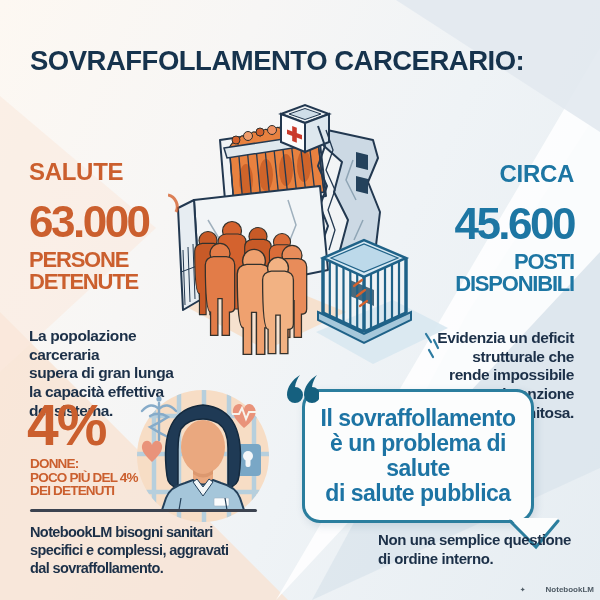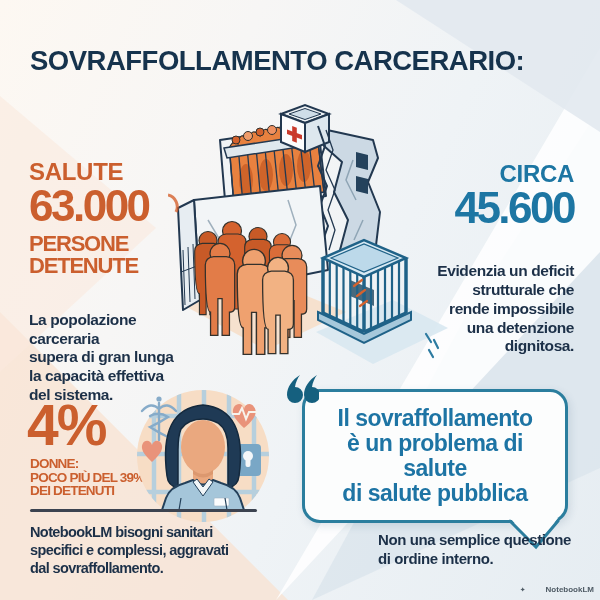--- a/index.html
+++ b/index.html
@@ -12,42 +12,42 @@
   .f-blue-r{background:#dbe5ec;opacity:.8;clip-path:polygon(100% 18%,100% 78%,52% 100%,78% 52%);}
   .f-beam{background:rgba(255,255,255,.85);clip-path:polygon(46% 100%,100% 8%,100% 42%);}
   .f-blue-tr{background:#e2e9ef;opacity:.9;clip-path:polygon(66% 0,100% 0,100% 22%);}
 
   .title{position:absolute;left:30px;top:29px;color:#16334d;font-weight:800;
          font-size:27.5px;line-height:27px;letter-spacing:-0.5px;}
   .title span{display:block;}
 
   .stat{position:absolute;}
   .stat .kicker{font-size:24px;font-weight:800;letter-spacing:-0.3px;line-height:1;}
-  .stat .value{font-size:44px;font-weight:800;letter-spacing:-2.5px;line-height:.95;margin:1px 0 6px;}
+  .stat .value{font-size:44px;font-weight:800;letter-spacing:-2.5px;line-height:.95;margin:17px 0 6px;}
   .stat .label{font-size:22px;font-weight:800;letter-spacing:-1.2px;line-height:1.02;white-space:pre-line;}
   .stat .desc{margin-top:33px;font-size:15.5px;font-weight:700;letter-spacing:-0.4px;
               line-height:1.22;color:#1c3048;white-space:pre-line;}
   .stat-left{left:29px;top:160px;width:215px;color:#cb5f2e;}
   .stat-right{right:26px;top:162px;width:200px;text-align:right;color:#1d76a3;}
 
   .illustration{position:absolute;left:168px;top:100px;width:280px;height:295px;z-index:1;}
 
   .women-value{position:absolute;left:27px;top:397px;font-size:57px;font-weight:800;
                letter-spacing:-2px;color:#cb5f2e;line-height:1;z-index:4;}
   .women-label{position:absolute;left:30px;top:457px;font-size:13.5px;font-weight:800;
                letter-spacing:-0.8px;line-height:1.0;color:#cb5f2e;white-space:pre-line;z-index:4;}
   .women-label{line-height:13.5px;}
   .nurse{position:absolute;left:132px;top:386px;width:142px;height:140px;z-index:5;}
   .divider{position:absolute;left:30px;top:509px;width:227px;height:3px;background:#3c4350;
            border-radius:2px;z-index:6;}
   .women-desc{position:absolute;left:30px;top:523px;width:270px;font-size:14.5px;font-weight:700;
               letter-spacing:-0.6px;line-height:1.25;color:#1c3048;white-space:pre-line;z-index:6;}
 
   .quote-mark{position:absolute;left:283px;top:374px;width:36px;height:32px;z-index:3;}
-  .bubble{position:absolute;left:302px;top:389px;width:266px;height:134px;box-sizing:border-box;
+  .bubble{position:absolute;left:302px;top:389px;width:232px;height:134px;box-sizing:border-box;
           background:#fcfdfd;border:3px solid #2b7e9e;border-radius:18px;z-index:2;
           display:flex;align-items:center;justify-content:center;text-align:center;
           box-shadow:2px 3px 8px rgba(40,80,110,.14);}
   .bubble .quote-text{font-size:23px;font-weight:800;letter-spacing:-0.5px;color:#1d74a4;
           line-height:1.08;white-space:pre-line;}
   .bubble-tail{position:absolute;left:500px;top:518px;width:70px;height:36px;z-index:3;}
   .quote-caption{position:absolute;left:330px;top:531px;width:250px;font-size:15px;font-weight:700;
           letter-spacing:-0.4px;line-height:1.25;color:#1c3048;white-space:pre-line;z-index:4;margin-left:48px;}
 
   .watermark{position:absolute;right:6px;bottom:6px;display:flex;align-items:center;gap:20px;
@@ -191,30 +191,32 @@
     <div class="desc">La popolazione
 carceraria
 supera di gran lunga
 la capacità effettiva
 del sistema.</div>
   </div>
 
   <div class="stat stat-right">
     <div class="kicker">CIRCA</div>
     <div class="value">45.600</div>
+    <div class="label">POSTI
+DISPONIBILI</div>
     <div class="desc">Evidenzia un deficit
 strutturale che
 rende impossibile
 una detenzione
 dignitosa.</div>
   </div>
 
   <div class="women-value">4%</div>
   <div class="women-label">DONNE:
-POCO PIÙ DEL 39%
+POCO PIÙ DEL 4%
 DEI DETENUTI</div>
 
   <svg class="nurse" viewBox="0 0 142 140">
     <defs>
         <clipPath id="ncl">
           <circle cx="71" cy="70" r="66"></circle>
         </clipPath>
       </defs>
     <circle cx="71" cy="70" r="66" fill="#f7ddc5"></circle>
     <g clip-path="url(#ncl)" stroke="#b3cedf" stroke-width="4.5" opacity="0.95">

